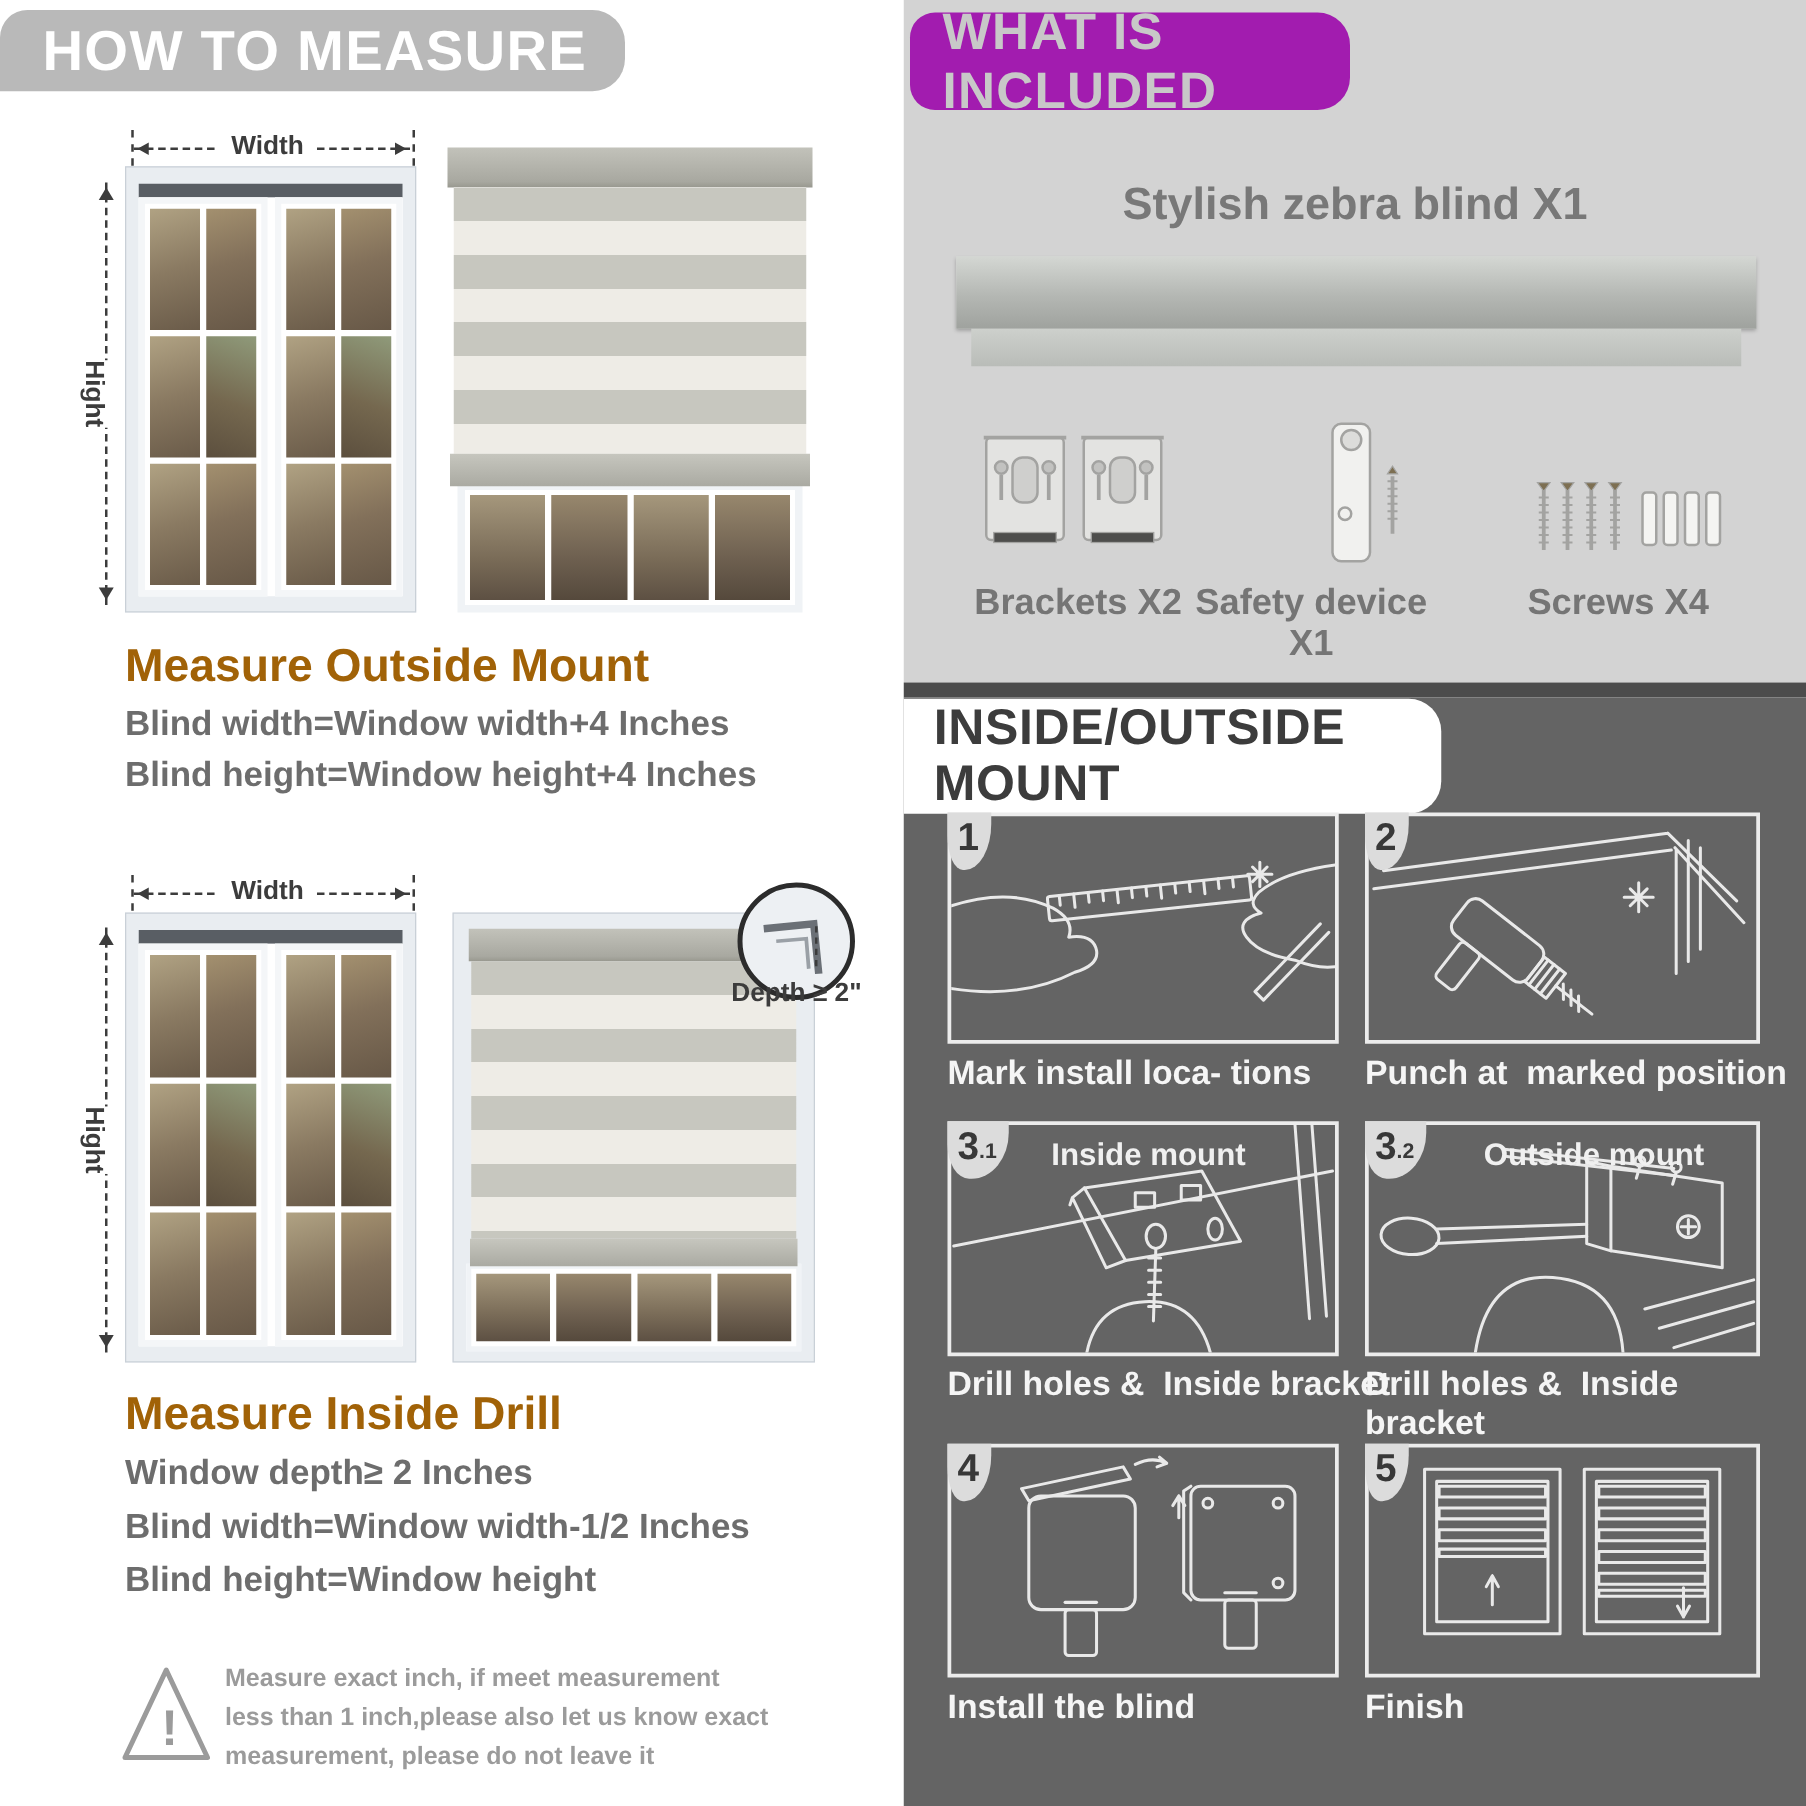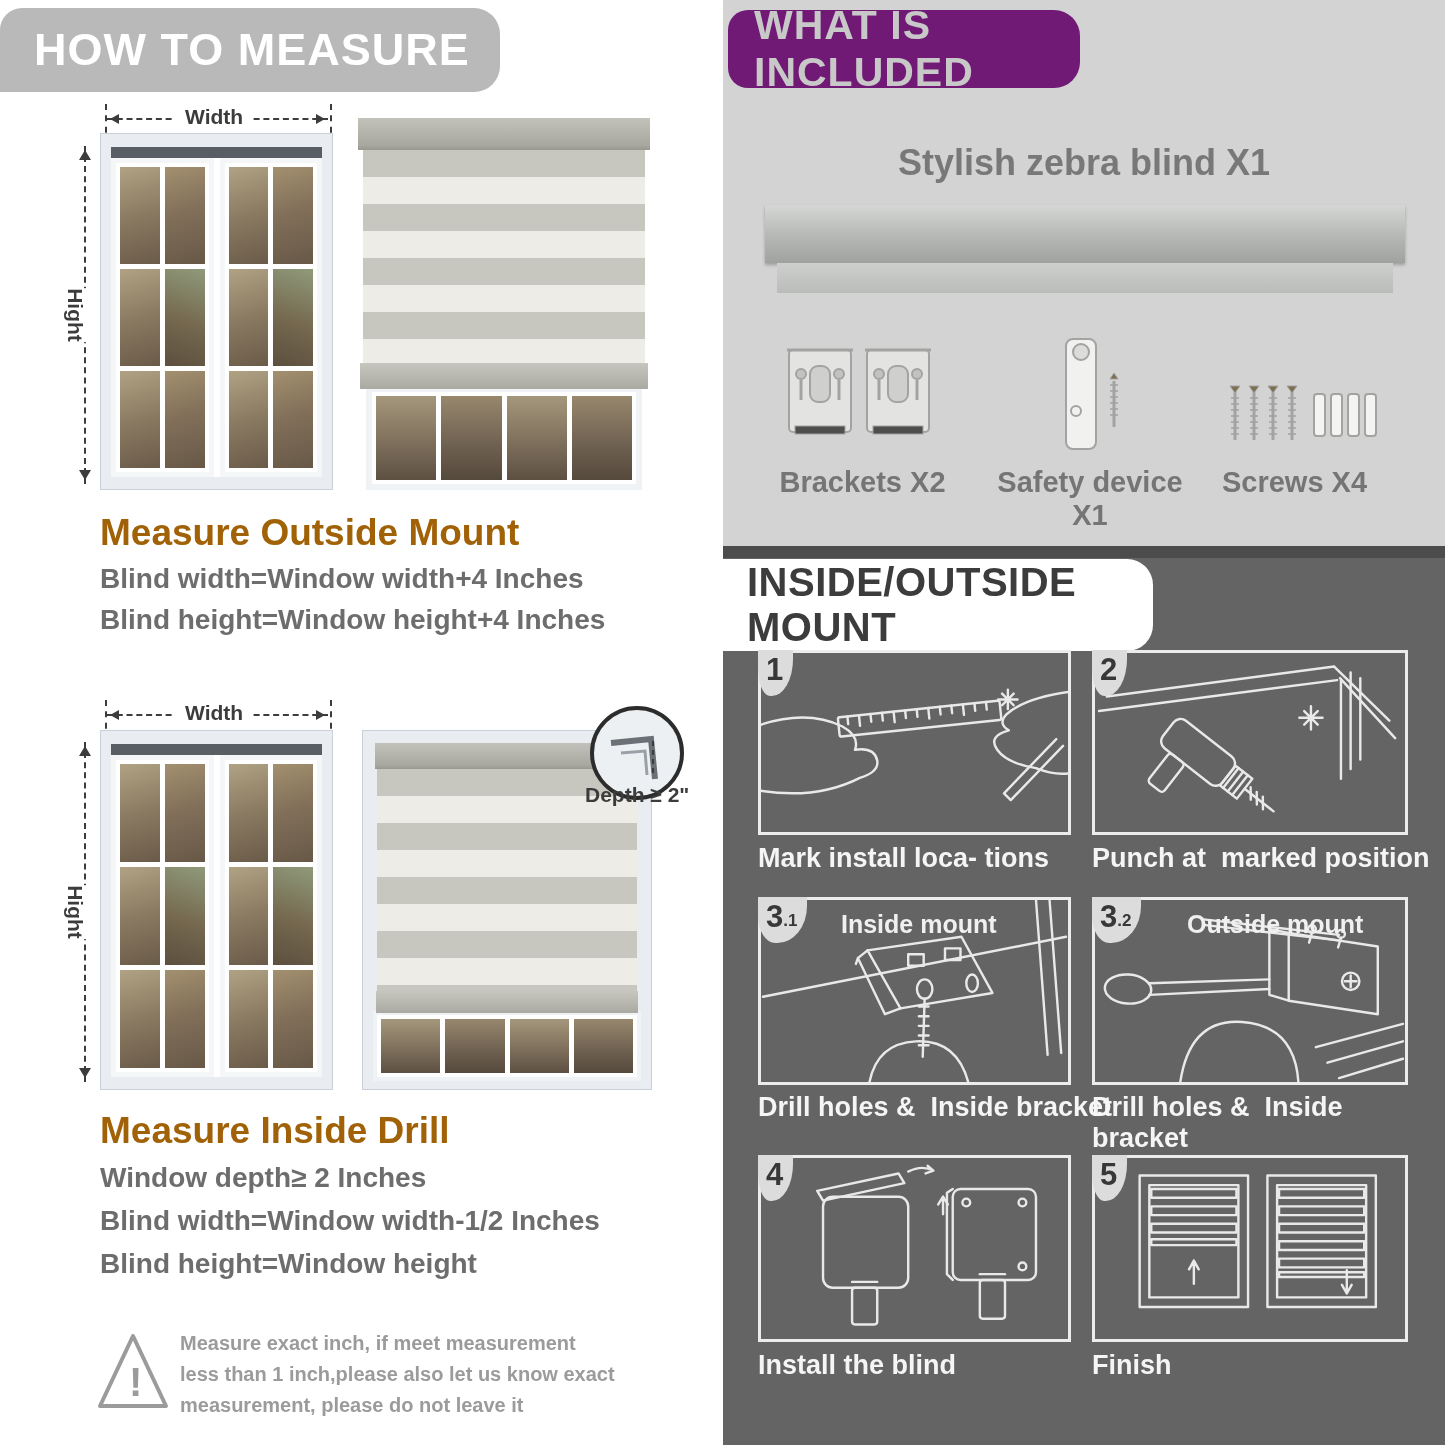--- a/index.html
+++ b/index.html
@@ -2,23 +2,23 @@
 <html><head>
 <meta charset="utf-8">
 <style>
   html,body{margin:0;padding:0;background:#ffffff;}
   #stage{position:relative;width:1445px;height:1445px;background:#ffffff;overflow:hidden;
          font-family:"Liberation Sans","DejaVu Sans",sans-serif;}
   .abs{position:absolute;}
 
   
   .chip{display:flex;align-items:center;font-weight:bold;}
-  .chip-left{left:0;top:8px;width:500px;height:84px;background:#b9b9b9;border-radius:22px 26px 26px 0;
+  .chip-left{left:0;top:8px;width:500px;height:65px;background:#b9b9b9;border-radius:22px 26px 26px 0;
              color:#ffffff;font-size:45px;letter-spacing:1px;padding-left:34px;box-sizing:border-box;}
-  .chip-included{left:728px;top:10px;width:352px;height:78px;background:#701a75;border-radius:20px 26px 26px 20px;
+  .chip-included{left:728px;top:10px;width:352px;height:78px;background:#a21caf;border-radius:20px 26px 26px 20px;
              color:#c8c8c8;font-size:41px;letter-spacing:1px;padding-left:26px;box-sizing:border-box;}
   .chip-mount{left:723px;top:559px;width:430px;height:92px;background:#ffffff;border-radius:0 26px 26px 0;
              color:#3c3c3c;font-size:40px;letter-spacing:0.5px;padding-left:24px;box-sizing:border-box;}
 
   
   .h-measure{color:#a16207;font-size:37px;font-weight:bold;}
   .body-line{color:#6d6d6d;font-size:28px;font-weight:bold;}
   .warn-text{color:#9b9b9b;font-size:20px;font-weight:600;line-height:1.55;}
 
   
@@ -268,21 +268,21 @@
     </g>
     <g fill="#f4f4f2" stroke="#cfcfcd" stroke-width="2">
       <rect x="92" y="16" width="11" height="42" rx="3"></rect>
       <rect x="109" y="16" width="11" height="42" rx="3"></rect>
       <rect x="126" y="16" width="11" height="42" rx="3"></rect>
       <rect x="143" y="16" width="11" height="42" rx="3"></rect>
     </g>
   </svg>
 
   <div class="abs comp-label" style="left:770px;top:466px;width:185px;">Brackets X2</div>
-  <div class="abs comp-label" style="left:985px;top:466px;width:210px;">Safety device X1</div>
+  <div class="abs comp-label" style="left:944px;top:466px;width:210px;">Safety device X1</div>
   <div class="abs comp-label" style="left:1212px;top:466px;width:165px;">Screws X4</div>
 
   <div class="abs divider"></div>
   <div class="abs dark-bg"></div>
   <div class="abs chip chip-mount">
     <span>INSIDE/OUTSIDE MOUNT</span>
   </div>
 
   <div class="abs cell" style="left:758px;top:650px;width:313px;height:185px;">
     <svg class="art" viewBox="0 0 313 185">

